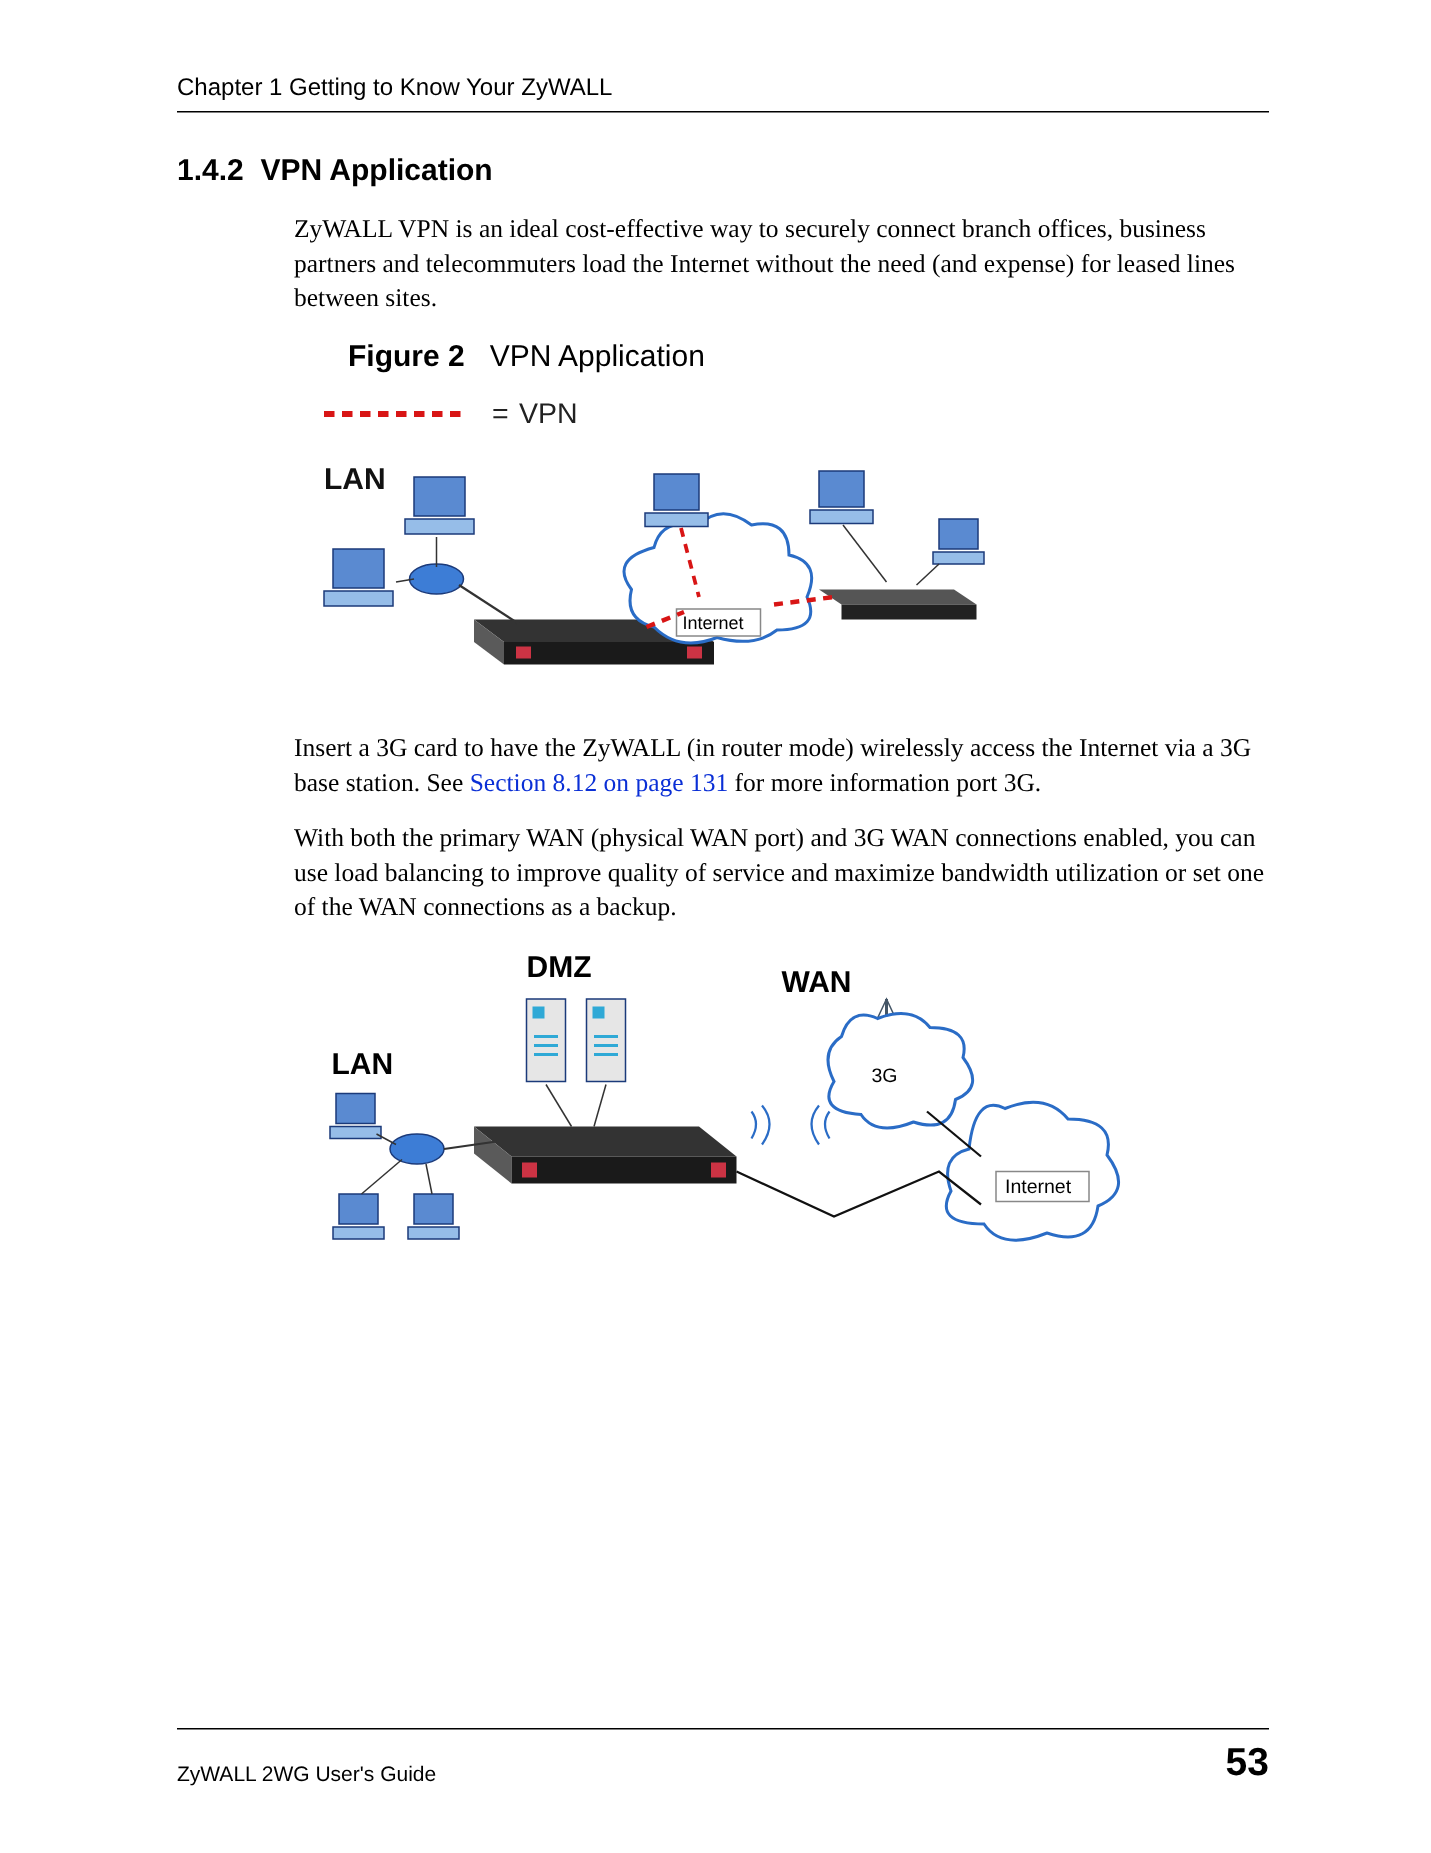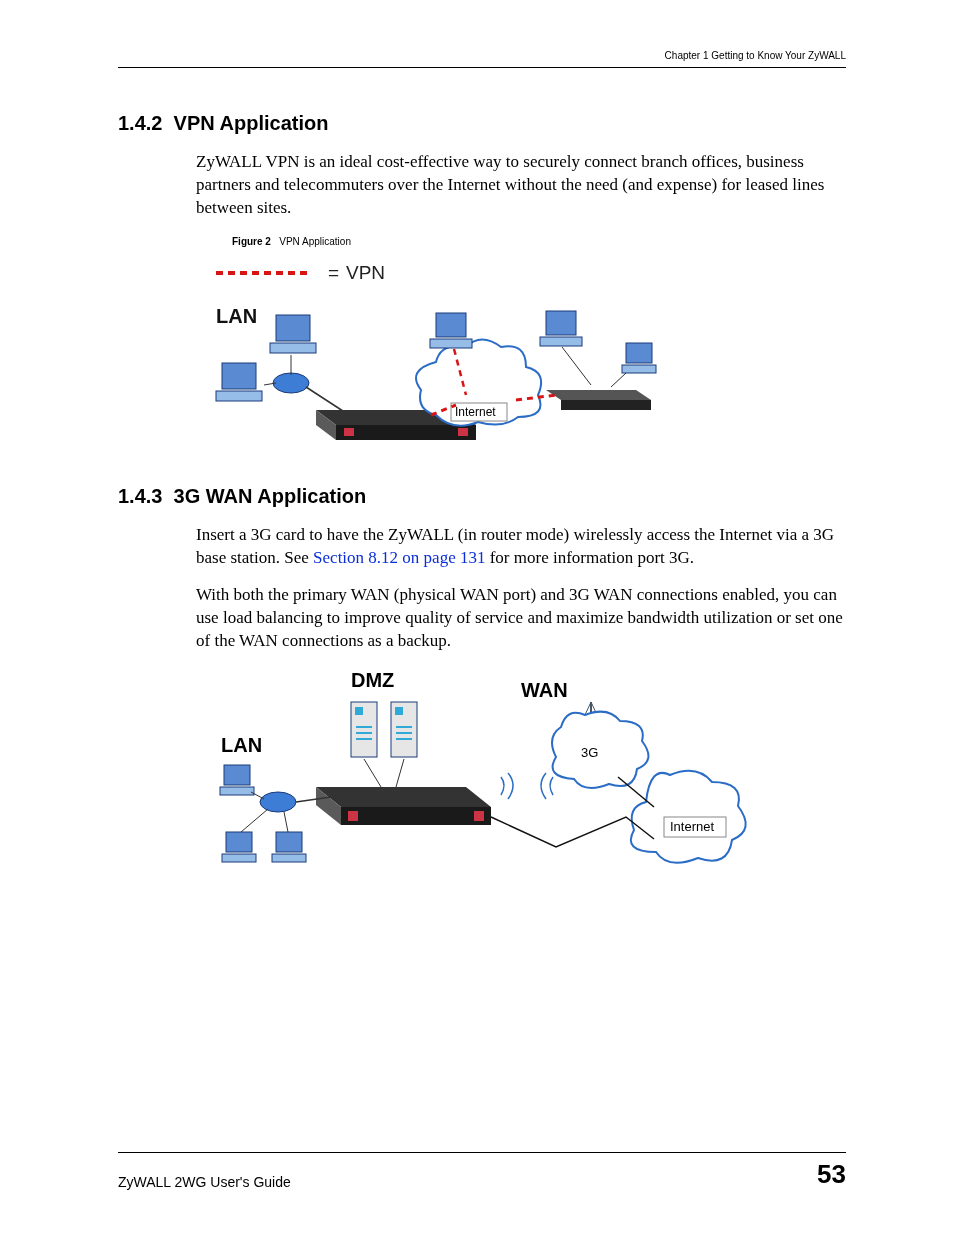--- a/index.html
+++ b/index.html
@@ -13,40 +13,39 @@
     color: #000;
     background: #fff;
     position: relative;
     box-sizing: border-box;
   }
   .page {
     padding: 50px 108px 0 118px;
     box-sizing: border-box;
   }
   .header {
-    text-align: right;
-    font-family: Arial, Helvetica, sans-serif;
-    font-size: 10px;
+    font-family: Arial, Helvetica, sans-serif;
+    font-size: 16px;
     padding-bottom: 6px;
     border-bottom: 1.5px solid #000;
-    margin-bottom: 44px;
+    margin-bottom: 28px;
   }
   h2 {
     font-family: Arial, Helvetica, sans-serif;
     font-weight: bold;
     font-size: 20px;
     margin: 0 0 16px 0;
   }
   .body-text {
     margin: 0 0 14px 78px;
     line-height: 1.35;
   }
   .figure-caption {
     font-family: Arial, Helvetica, sans-serif;
-    font-size: 10px;
+    font-size: 20px;
     margin: 16px 0 8px 78px;
     padding-left: 36px;
   }
   .figure-caption b { font-weight: bold; }
   .link { color: #0a2fd6; }
   .figure-box {
     margin-left: 78px;
     margin-bottom: 30px;
   }
   svg { display: block; }
@@ -68,21 +67,21 @@
 </head>
 <body>
 
 <div class="page">
   <div class="header">Chapter 1 Getting to Know Your ZyWALL</div>
 
   <h2>
     <span>1.4.2</span>&nbsp;
     <span>VPN Application</span>
   </h2>
-  <p class="body-text">ZyWALL VPN is an ideal cost-effective way to securely connect branch offices, business partners and telecommuters over the Internet without the need (and expense) for leased lines between sites.</p>
+  <p class="body-text">ZyWALL VPN is an ideal cost-effective way to securely connect branch offices, business partners and telecommuters load the Internet without the need (and expense) for leased lines between sites.</p>
 
   <p class="figure-caption">
     <b>Figure 2</b>&nbsp;&nbsp;&nbsp;<span>VPN Application</span>
   </p>
 
   <div class="figure-box">
     <svg width="480" height="200" viewBox="0 0 480 200">
 
       <g stroke="#d81515" stroke-width="4" stroke-dasharray="7,5">
         <line x1="20" y1="18" x2="115" y2="18"></line>
@@ -140,24 +139,20 @@
       <line x1="320" y1="145" x2="360" y2="140" stroke="#d81515" stroke-width="3" stroke-dasharray="6,5"></line>
 
       <g>
         <rect x="430" y="88" width="26" height="20" fill="#5a8ad1" stroke="#1b3a7a"></rect>
         <rect x="426" y="110" width="34" height="8" fill="#96bde8" stroke="#1b3a7a"></rect>
       </g>
       <line x1="430" y1="118" x2="415" y2="132" stroke="#333"></line>
     </svg>
   </div>
 
-  <h2>
-    <span>1.4.3</span>&nbsp;
-    <span>3G WAN Application</span>
-  </h2>
   <p class="body-text">
     <span>Insert a 3G card to have the ZyWALL (in router mode) wirelessly access the Internet via a 3G base station. See </span><span class="link">Section 8.12 on page 131</span><span> for more information port 3G.</span>
   </p>
   <p class="body-text">With both the primary WAN (physical WAN port) and 3G WAN connections enabled, you can use load balancing to improve quality of service and maximize bandwidth utilization or set one of the WAN connections as a backup.</p>
 
 
   <div class="figure-box">
     <svg width="560" height="230" viewBox="0 0 560 230">
 
       <text x="155" y="20" font-family="Arial" font-size="20" font-weight="bold">DMZ</text>

